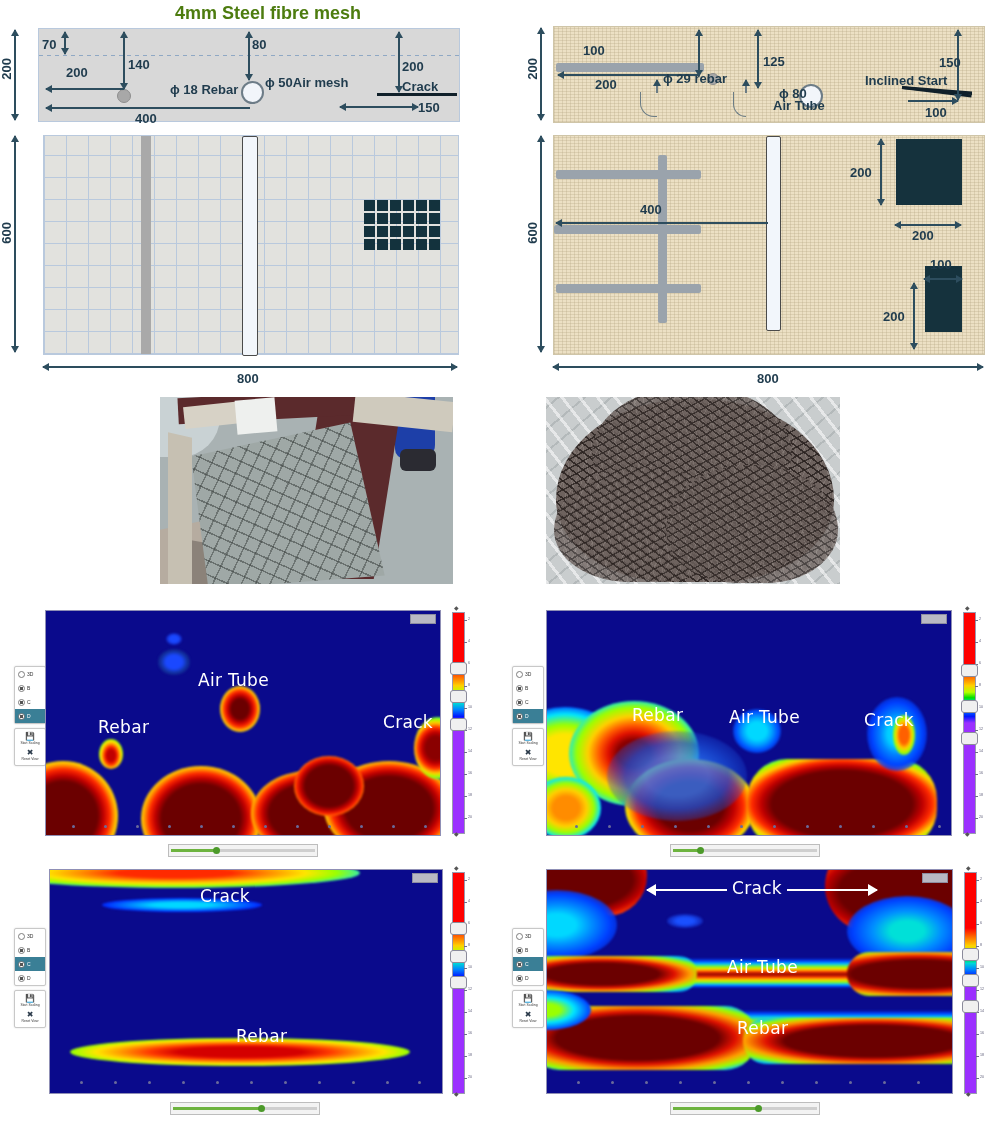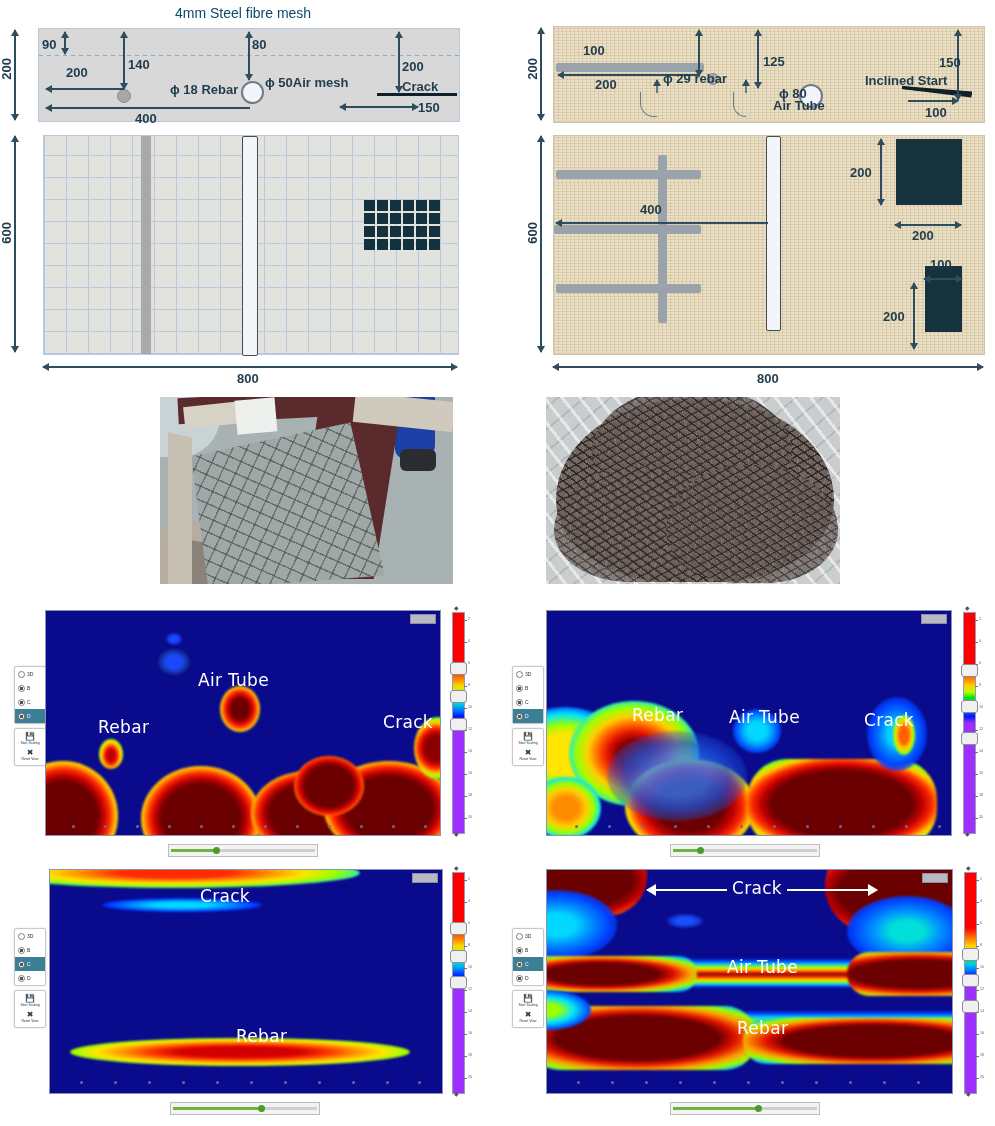--- a/index.html
+++ b/index.html
@@ -135,35 +135,35 @@
   .arrowline:after{right:-1px;border-left:10px solid #fff;}
 
   .incl-crack{position:absolute;background:#10202a;}
   .leader{position:absolute;border-left:1.5px solid #6b7c85;border-bottom:1.5px solid #6b7c85;
      border-bottom-left-radius:14px;}
 </style>
 </head>
 <body>
 
 <div class="abs" style="left:175px;top:4px;">
-  <span class="dimtxt" style="font-size:14px;color:#0c4a6e;font-weight:normal;">4mm Steel fibre mesh</span>
+  <span class="dimtxt" style="font-size:18px;color:#4d7c0f;font-weight:bold;">4mm Steel fibre mesh</span>
 </div>
 
 <div class="varrow" style="left:14px;top:30px;height:90px;"></div>
 <div class="abs vert dimtxt" style="left:0px;top:58px;">200</div>
 
 <div class="secA abs" style="left:38px;top:28px;width:420px;height:92px;">
   <div class="mesh-line" style="top:26px;"></div>
   <div class="rebar-dot" style="left:78px;top:60px;width:12px;height:12px;"></div>
   <div class="airtube-circ" style="left:202px;top:52px;width:19px;height:19px;"></div>
   <div class="crack-bar" style="left:338px;top:64px;width:80px;height:3px;"></div>
 </div>
 
 <div class="varrow" style="left:64px;top:32px;height:22px;"></div>
-<div class="abs dimtxt" style="left:42px;top:38px;">90</div>
+<div class="abs dimtxt" style="left:42px;top:38px;">70</div>
 
 <div class="varrow" style="left:123px;top:32px;height:57px;"></div>
 <div class="abs dimtxt" style="left:128px;top:58px;">140</div>
 
 <div class="harrow l" style="left:46px;top:88px;width:78px;"></div>
 <div class="abs dimtxt" style="left:66px;top:66px;">200</div>
 
 <div class="varrow" style="left:248px;top:32px;height:48px;"></div>
 <div class="abs dimtxt" style="left:252px;top:38px;">80</div>
 

